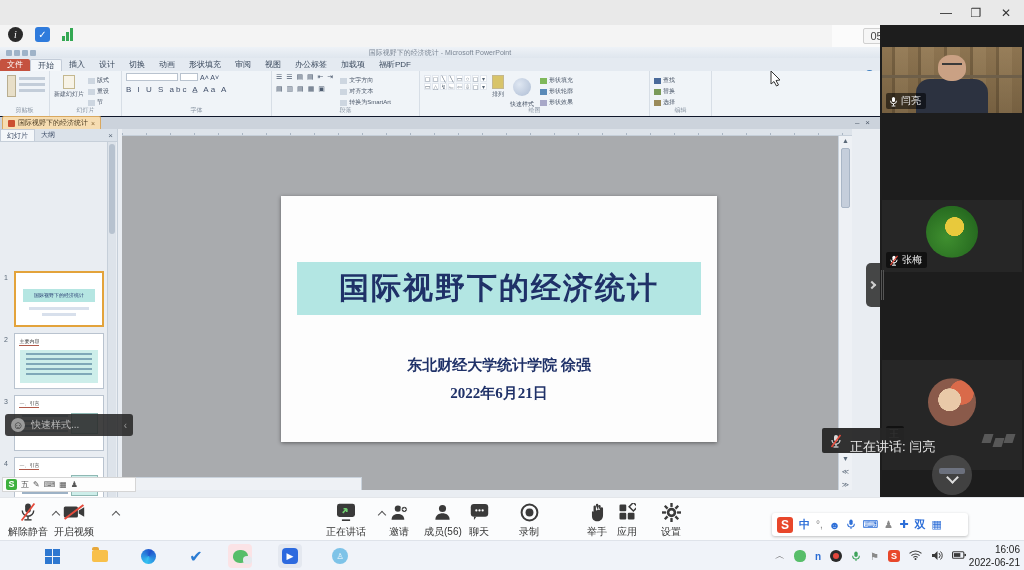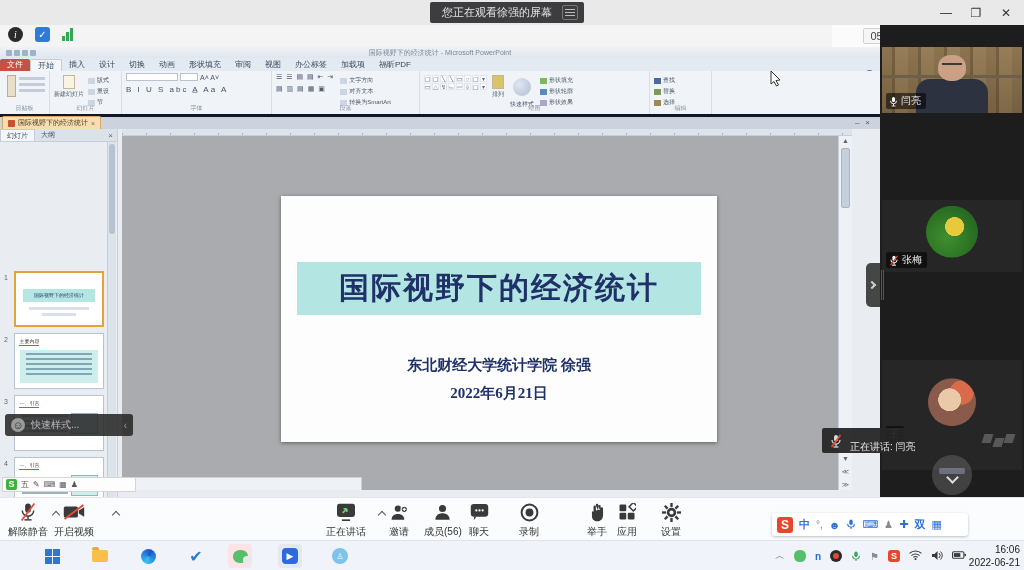--- a/index.html
+++ b/index.html
@@ -45,21 +45,21 @@
   .qat { display:flex; gap:2px; margin-left:6px; }
   .qat i { width:6px; height:6px; background:#9fb3c8; border-radius:1px; display:block; }
   .ppt-title { position:absolute; left:0; right:0; text-align:center; font-size:7px; color:#7b8694; }
   .ribbon-tabs { position:absolute; left:0; top:11px; width:100%; height:13px; background:#e4eaf1; display:flex; align-items:flex-end; }
   .rtab { font-size:8px; color:#39485c; padding:1px 7px 1px; height:12px; line-height:10px; }
   .rtab.file { background:#c5523f; color:#fff; border-radius:2px 2px 0 0; }
   .rtab.active { background:#f4f7fa; border:1px solid #c3ccd8; border-bottom:none; border-radius:2px 2px 0 0; }
   .ribbon-right { position:absolute; right:6px; top:12px; display:flex; gap:6px; align-items:center; }
   .ribbon-right .min-rib { font-size:7px; color:#5a6a7d; }
   .help-q { width:9px; height:9px; border-radius:50%; background:#3f7fc1; color:#fff; font-size:7px; display:flex; align-items:center; justify-content:center; }
-  .ribbon { position:absolute; left:0; top:24px; width:100%; height:46px; background:#f0f4f8; border-bottom:3px solid #0f172a; display:flex; }
+  .ribbon { position:absolute; left:0; top:24px; width:100%; height:46px; background:#f0f4f8; border-bottom:1px solid #0f172a; display:flex; }
   .rgroup { position:relative; height:100%; border-right:1px solid #d7dee6; padding:2px 4px 9px; }
   .rgroup .glabel { position:absolute; bottom:1px; left:0; right:0; text-align:center; font-size:6px; color:#8793a1; }
   .paste-big { width:16px; height:22px; background:#e8dfc8; border:1px solid #b9ae90; margin:2px 3px; }
   .tiny-rows { display:flex; flex-direction:column; gap:3px; margin-top:4px; }
   .tiny-rows i { display:block; width:26px; height:3px; background:#c3cdd9; }
   .mini-ico { width:12px; height:14px; background:#f7f3e7; border:1px solid #c4b88f; }
   .btn-col { display:flex; flex-direction:column; align-items:center; font-size:6px; color:#4a5668; gap:1px; padding-top:2px; }
   .small-list { display:flex; flex-direction:column; gap:2px; font-size:6px; color:#4a5668; padding-top:3px; }
   .small-list span { display:flex; align-items:center; gap:2px; }
   .small-list b { width:7px; height:6px; background:#cdd6e0; display:block; }
@@ -152,21 +152,21 @@
       radial-gradient(circle at 40% 60%,#3f8f2f,#1d5c1a); }
   .av-chc { width:52px; height:52px; background:radial-gradient(circle at 50% 35%,#e8e3da 0 18%,transparent 19%),
       radial-gradient(circle at 48% 62%,#7fae62 0 20%,transparent 21%),#b3a49c; }
   .av-w { width:48px; height:48px; background:radial-gradient(circle at 45% 45%,#e9c9a8 0 30%,transparent 31%),
       radial-gradient(circle at 70% 30%,#d96a4a 0 25%,transparent 26%),#8a5a4a; }
   .host-badge { width:14px; height:14px; background:#e07a2e; border-radius:2px; display:flex; align-items:center; justify-content:center; margin-right:2px; }
   .host-badge svg { display:block; }
 
   .toast { position:absolute; left:822px; top:428px; width:200px; height:25px; background:rgba(38,38,38,.95); border-radius:2px;
     display:flex; align-items:center; gap:8px; padding:0 8px; z-index:6; }
-  .toast .txt { color:#e8e8e8; font-size:10px; flex:1;margin-top:12px; }
+  .toast .txt { color:#e8e8e8; font-size:13px; flex:1;margin-top:12px; }
   .wm { display:flex; gap:2px; opacity:.5; }
   .wm i { width:9px; height:9px; background:#8a8a8a; transform:skewX(-18deg); display:block; }
   .wm i:nth-child(2){ margin-top:4px; }
   .collapse-circle { position:absolute; left:932px; top:455px; width:40px; height:40px; border-radius:50%;
     background:rgba(110,110,110,.45); z-index:5; display:flex; flex-direction:column; align-items:center; justify-content:center; gap:2px; }
   .collapse-circle .blurtxt { width:26px; height:6px; background:rgba(160,170,200,.45); border-radius:2px; }
   .collapse-circle .vchev { width:9px; height:9px; border-right:2px solid #ddd; border-bottom:2px solid #ddd; transform:rotate(45deg); margin-top:-3px; }
   .side-handle { position:absolute; left:866px; top:263px; width:14px; height:44px; background:rgba(40,40,40,.85);
     border-radius:5px 0 0 5px; z-index:4; display:flex; align-items:center; justify-content:center; }
   .side-handle .rchev { width:6px; height:6px; border-right:2px solid #cfcfcf; border-bottom:2px solid #cfcfcf; transform:rotate(-45deg); margin-right:2px; }
@@ -208,28 +208,20 @@
   .clock { position:absolute; right:4px; top:2px; text-align:right; font-size:10px; color:#1b1b1b; line-height:13px; }
 
   .cursor { position:absolute; left:770px; top:70px; z-index:9; }
 </style>
 </head>
 <body>
 
 <div class="screen">
 
   <div class="top-bar">
-    <div class="banner-pill">
-      <span>您正在观看徐强的屏幕</span>
-      <span class="list-ico">
-          <i></i>
-          <i></i>
-          <i></i>
-        </span>
-    </div>
     <div class="win-controls">
       <span>—</span>
       <span>❐</span>
       <span>✕</span>
     </div>
   </div>
 
   <div class="sub-bar"></div>
   <div class="cap-icons">
     <span class="ci info">i</span>

